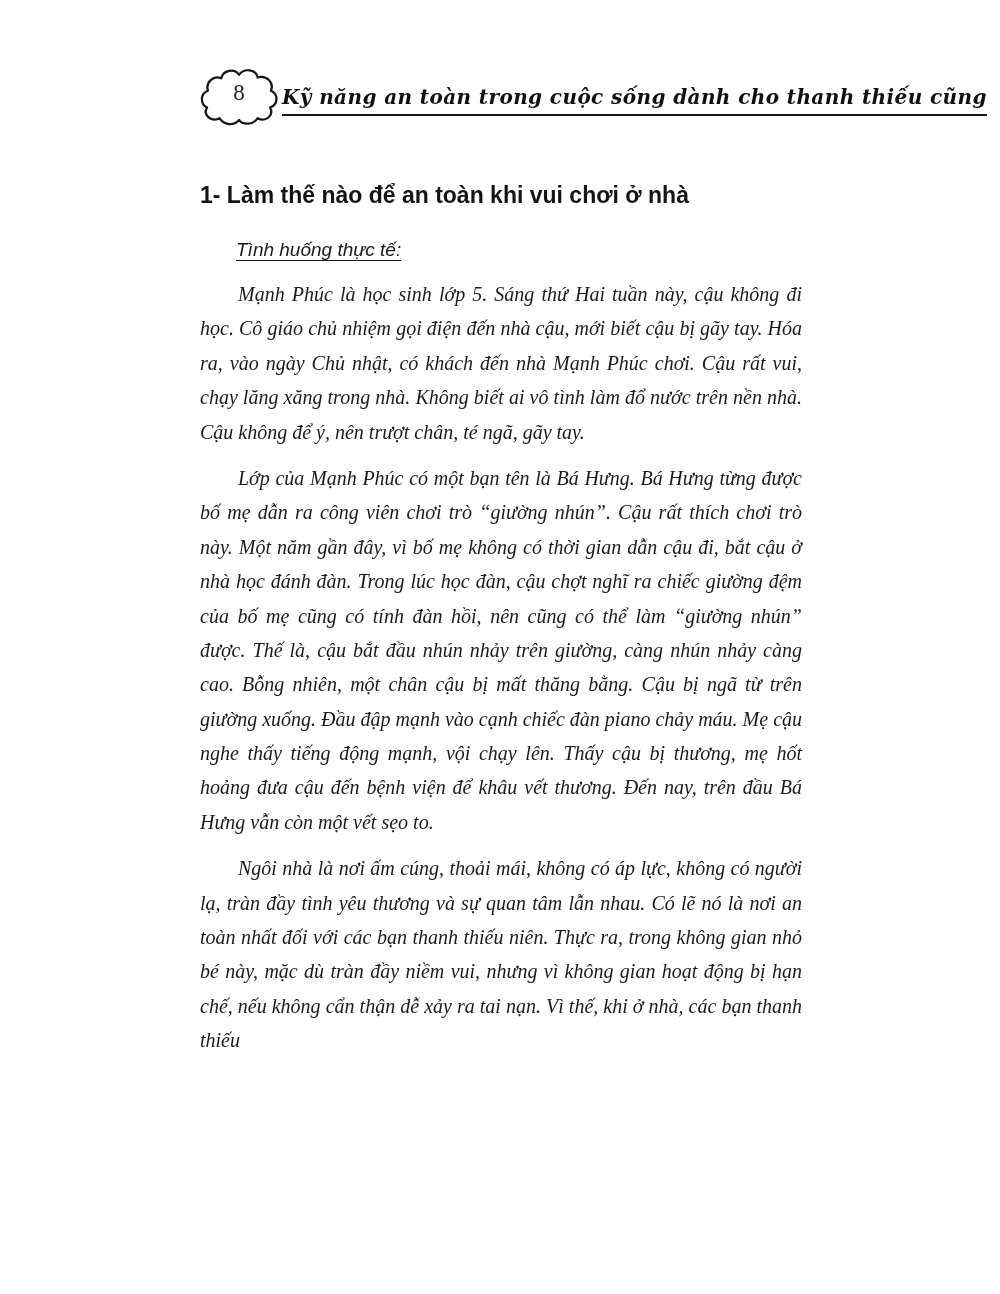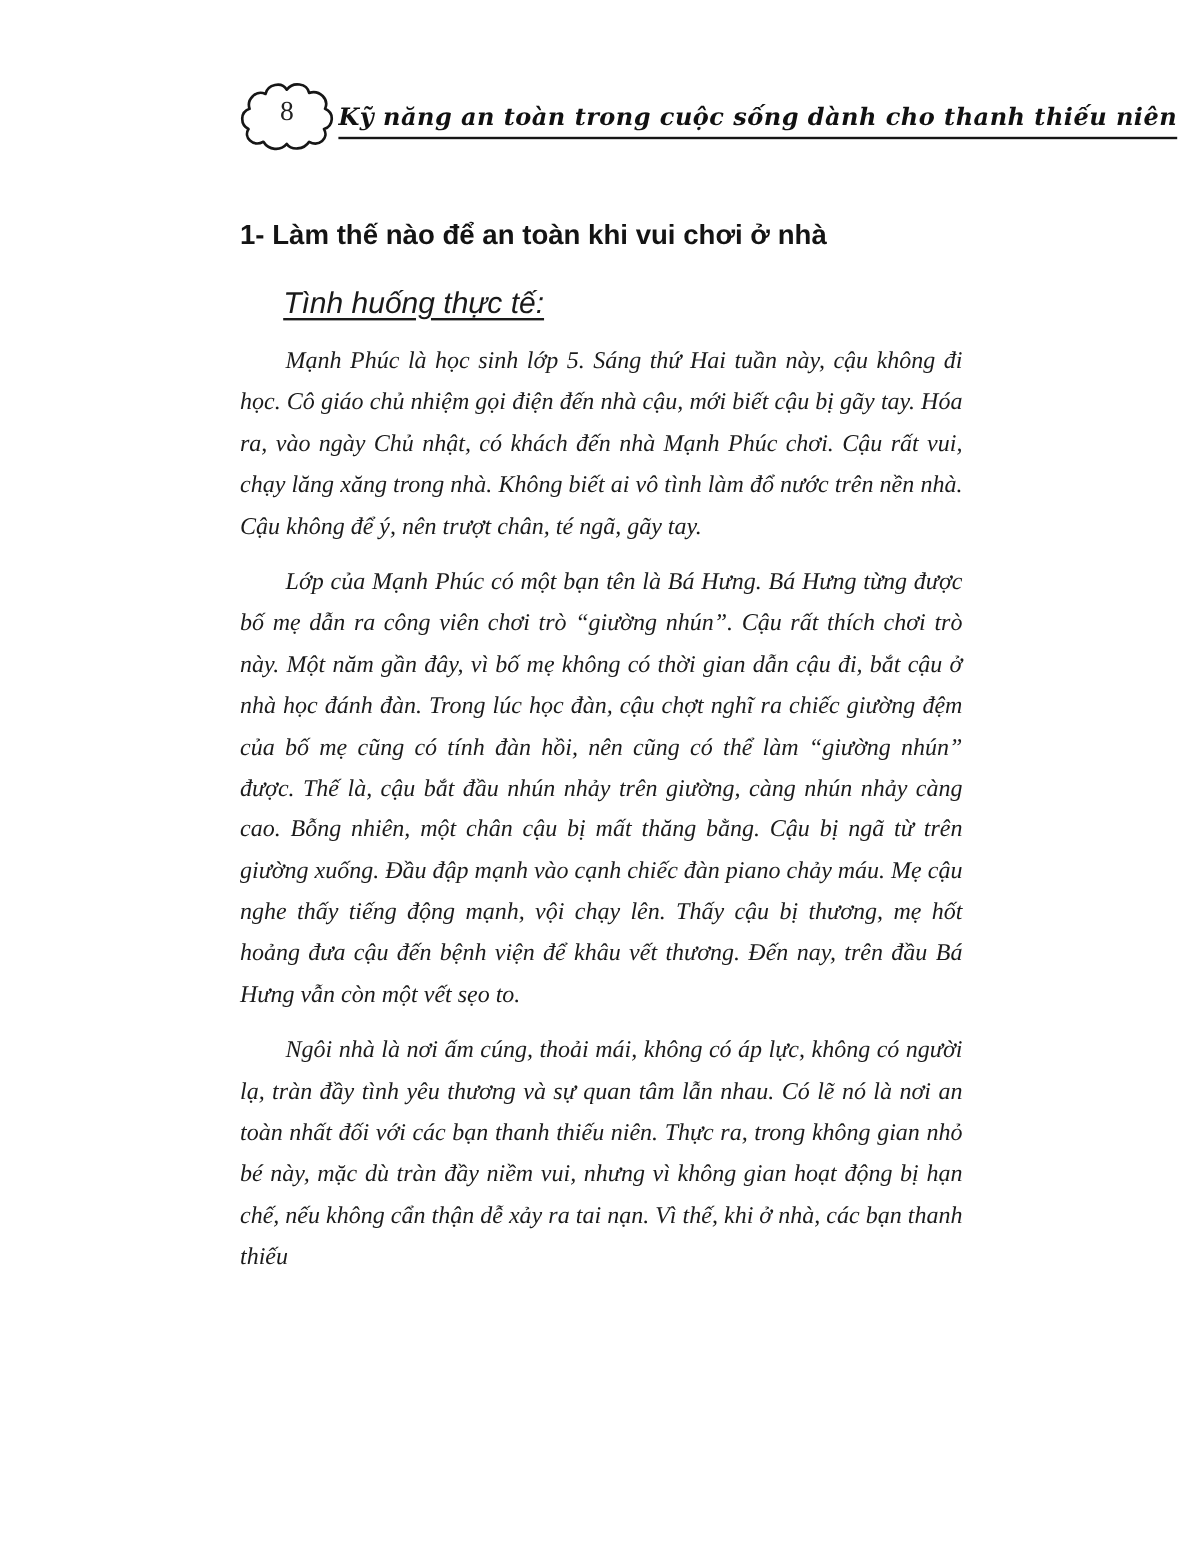--- a/index.html
+++ b/index.html
@@ -72,21 +72,21 @@
   .section-heading {
     font-family: "Liberation Sans", sans-serif;
     font-weight: bold;
     font-size: 23px;
     color: #141414;
     margin: 0 0 30px 0;
   }
   .subheading {
     font-family: "Liberation Sans", sans-serif;
     font-style: italic;
-    font-size: 25px;
+    font-size: 19px;
     color: #1a1a1a;
     text-decoration: underline;
     text-underline-offset: 4px;
     margin: 6px 0 16px 36px;
   }
   .body-para {
     font-size: 20px;
     line-height: 1.72;
     text-align: justify;
     text-indent: 38px;
@@ -101,21 +101,21 @@
 <div class="page">
 
   <header class="header">
     <div class="cloud-wrap">
       <svg viewBox="0 0 88 66" width="78" height="60" aria-hidden="true">
         <path d="M22 58 C12 63 3 54 8 46 C0 42 0 30 9 27 C6 18 15 9 24 13 C26 4 39 1 44 9 C50 1 63 3 65 12 C75 9 84 18 80 27 C89 31 88 43 79 46 C84 55 74 63 65 58 C60 66 48 66 44 60 C38 67 27 66 22 58 Z" fill="#ffffff" stroke="#161616" stroke-width="2.5" stroke-linejoin="round"></path>
       </svg>
       <span class="page-number">8</span>
     </div>
     <div class="header-rule-area">
-      <span class="header-title">Kỹ năng an toàn trong cuộc sống dành cho thanh thiếu niên</span>
+      <span class="header-title">Kỹ năng an toàn trong cuộc sống dành cho thanh thiếu cũng</span>
     </div>
   </header>
 
   <main class="content">
     <h2 class="section-heading">1- Làm thế nào để an toàn khi vui chơi ở nhà</h2>
 
     <p class="subheading">Tình huống thực tế:</p>
 
     <p class="body-para">Mạnh Phúc là học sinh lớp 5. Sáng thứ Hai tuần này, cậu không đi học. Cô giáo chủ nhiệm gọi điện đến nhà cậu, mới biết cậu bị gãy tay. Hóa ra, vào ngày Chủ nhật, có khách đến nhà Mạnh Phúc chơi. Cậu rất vui, chạy lăng xăng trong nhà. Không biết ai vô tình làm đổ nước trên nền nhà. Cậu không để ý, nên trượt chân, té ngã, gãy tay.</p>
     <p class="body-para">Lớp của Mạnh Phúc có một bạn tên là Bá Hưng. Bá Hưng từng được bố mẹ dẫn ra công viên chơi trò “giường nhún”. Cậu rất thích chơi trò này. Một năm gần đây, vì bố mẹ không có thời gian dẫn cậu đi, bắt cậu ở nhà học đánh đàn. Trong lúc học đàn, cậu chợt nghĩ ra chiếc giường đệm của bố mẹ cũng có tính đàn hồi, nên cũng có thể làm “giường nhún” được. Thế là, cậu bắt đầu nhún nhảy trên giường, càng nhún nhảy càng cao. Bỗng nhiên, một chân cậu bị mất thăng bằng. Cậu bị ngã từ trên giường xuống. Đầu đập mạnh vào cạnh chiếc đàn piano chảy máu. Mẹ cậu nghe thấy tiếng động mạnh, vội chạy lên. Thấy cậu bị thương, mẹ hốt hoảng đưa cậu đến bệnh viện để khâu vết thương. Đến nay, trên đầu Bá Hưng vẫn còn một vết sẹo to.</p>

